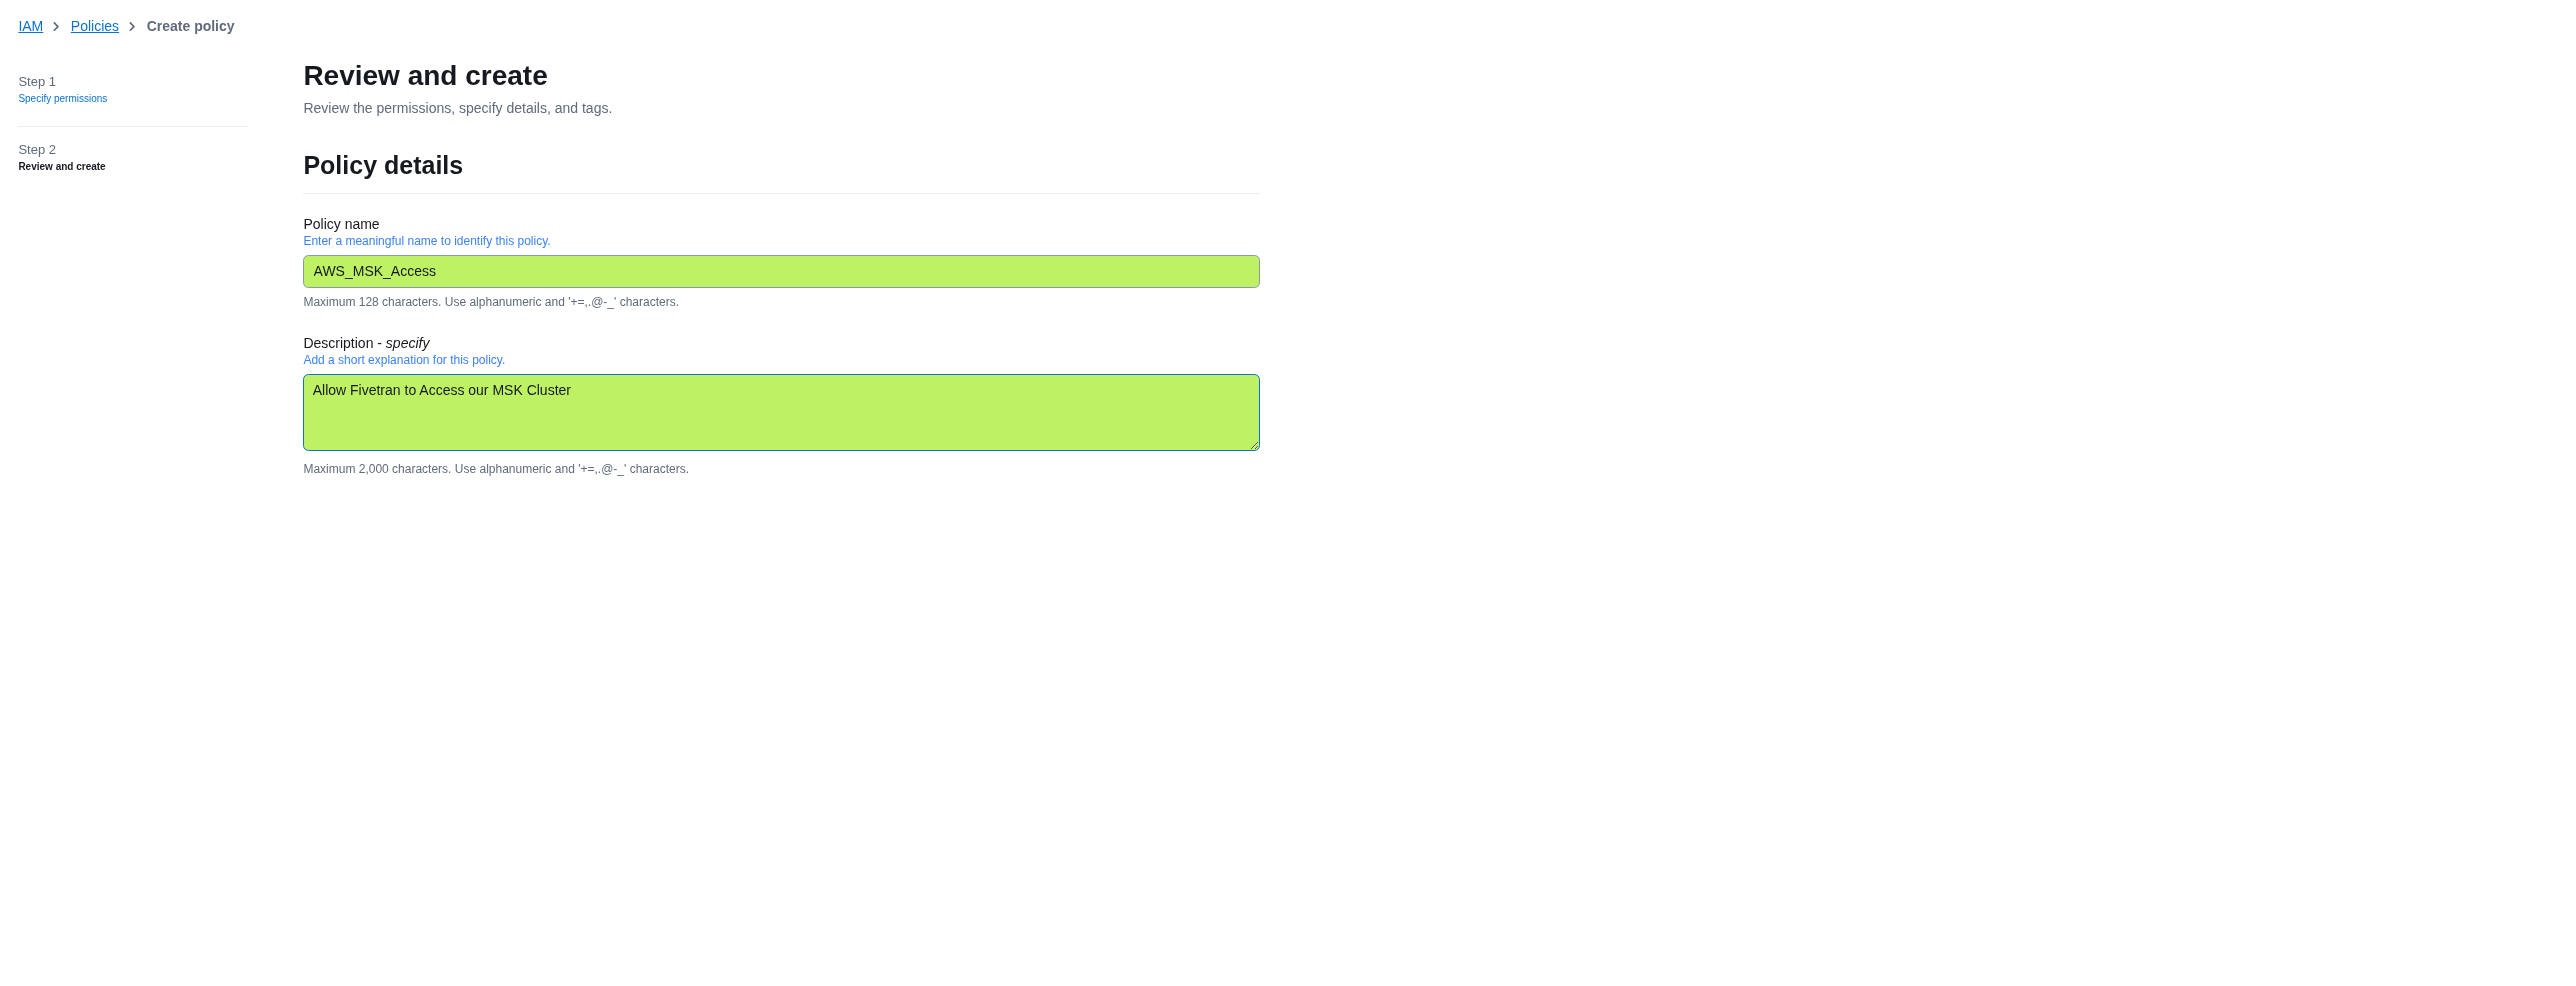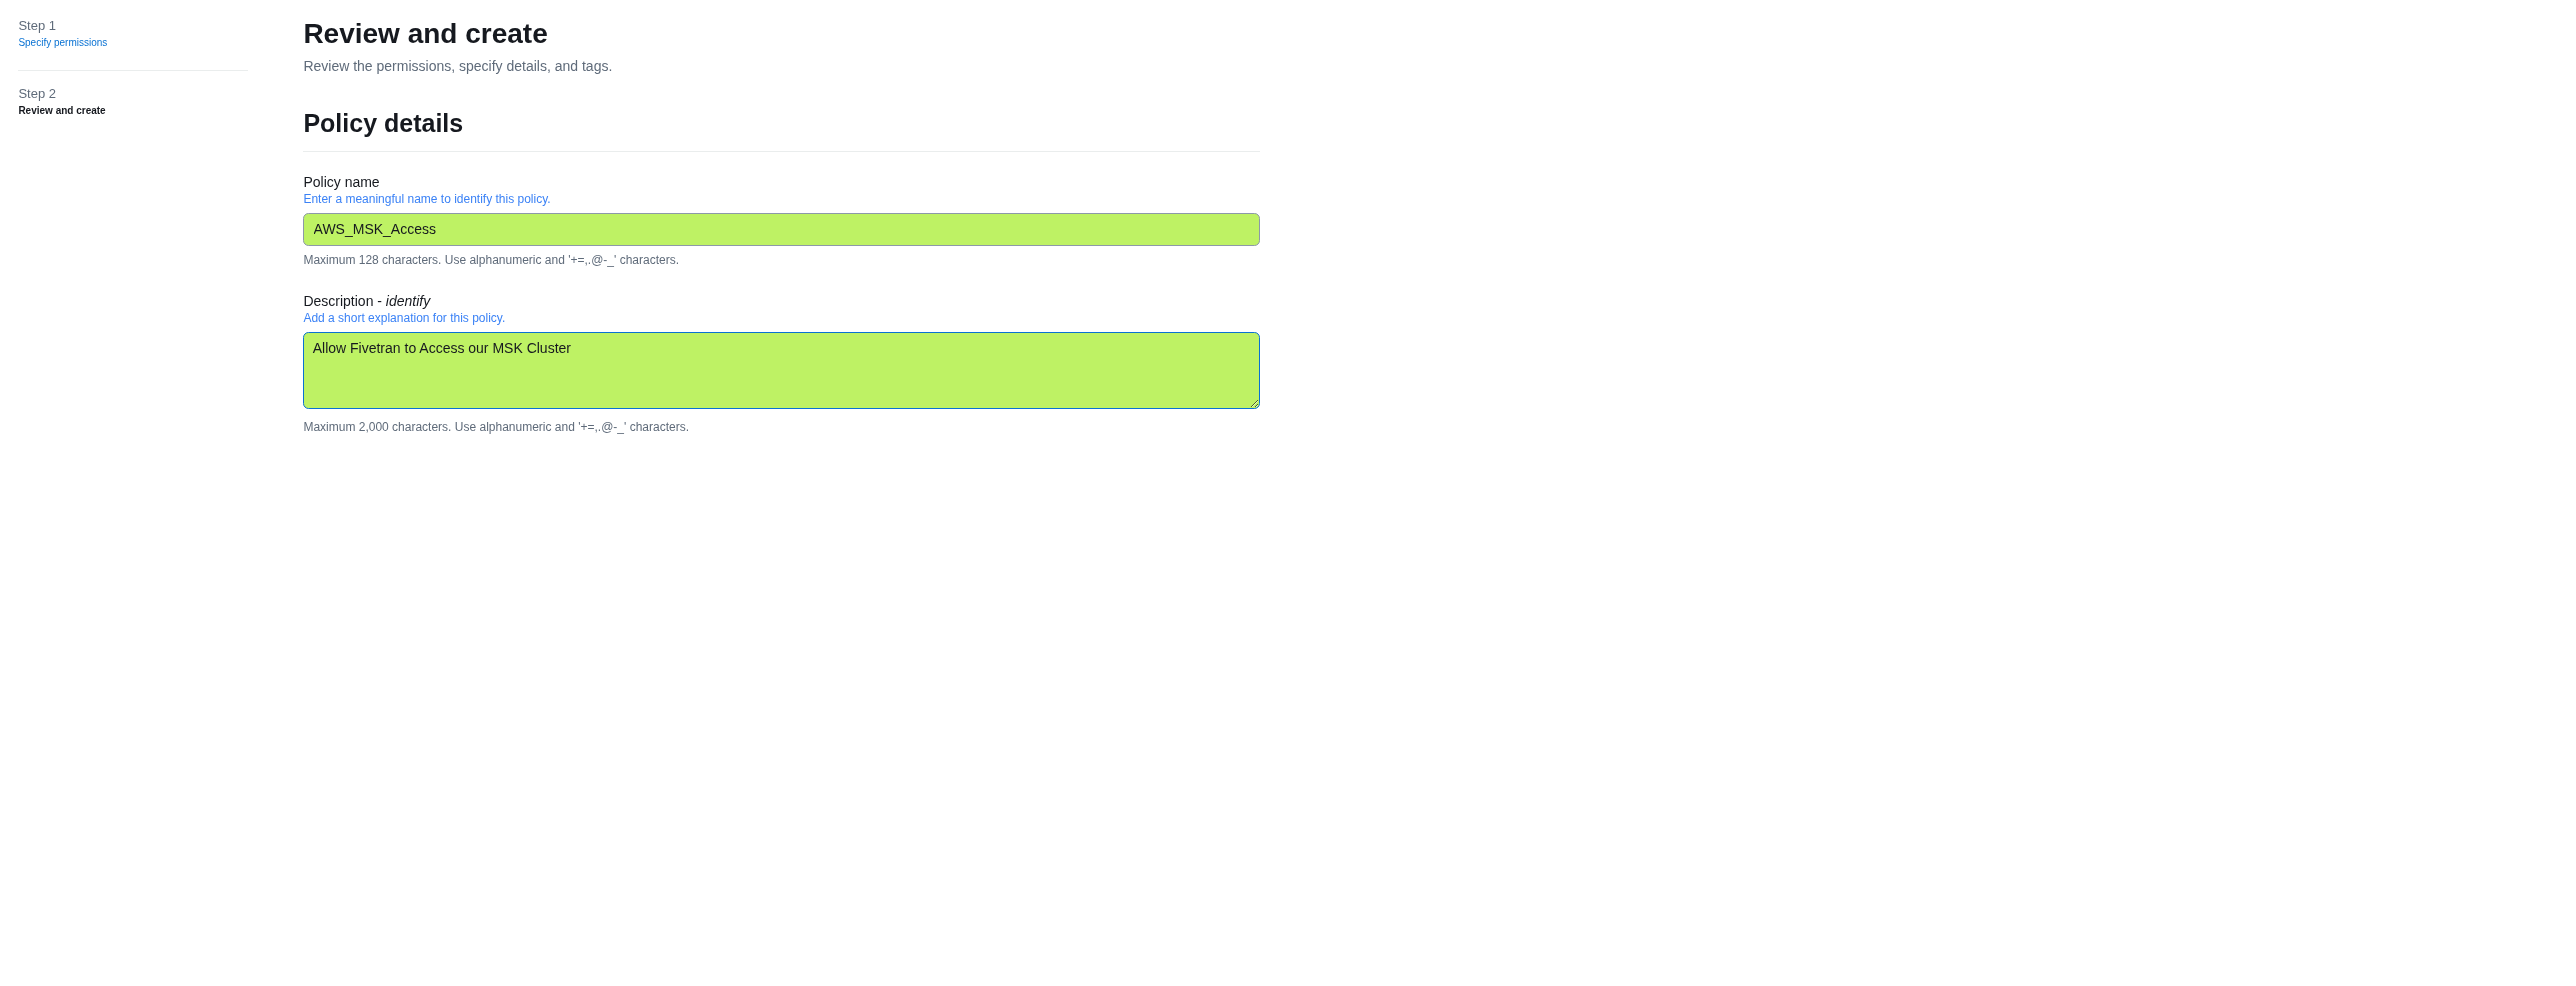--- a/index.html
+++ b/index.html
@@ -34,20 +34,21 @@
   .layout {
     display: flex;
     gap: 55px;
   }
   .sidebar {
     width: 230px;
     flex-shrink: 0;
   }
   .step {
     padding-bottom: 14.7px;
+    margin-top: 14px;
   }
   .step-label {
     color: #5f6b7a;
     font-size: 13px;
     margin-bottom: 3.7px;
   }
   .step-title {
     font-size: 10px;
   }
   .step-title.link {
@@ -124,20 +125,35 @@
     border: 1.8px solid #0972d3;
     outline: none;
     padding: 6.4px 8.3px;
   }
 </style>
 </head>
 <body>
 
 <div class="page">
 
+  <nav class="breadcrumbs">
+    <a href="#">IAM</a>
+    <span class="chevron">
+      <svg width="9.2" height="9.2" viewBox="0 0 10 10">
+          <path d="M2.5 1 L6.5 5 L2.5 9" stroke="#5f6b7a" stroke-width="1.8" fill="none" stroke-linecap="round" stroke-linejoin="round"></path>
+        </svg>
+    </span>
+    <a href="#">Policies</a>
+    <span class="chevron">
+      <svg width="9.2" height="9.2" viewBox="0 0 10 10">
+          <path d="M2.5 1 L6.5 5 L2.5 9" stroke="#5f6b7a" stroke-width="1.8" fill="none" stroke-linecap="round" stroke-linejoin="round"></path>
+        </svg>
+    </span>
+    <span class="current">Create policy</span>
+  </nav>
 
   <div class="layout">
 
     <aside class="sidebar">
       <div class="step">
         <div class="step-label">Step 1</div>
         <div class="step-title link">Specify permissions</div>
       </div>
       <hr class="step-divider">
       <div class="step">
@@ -154,21 +170,21 @@
 
       <div class="field">
         <div class="field-label">Policy name</div>
         <div class="field-help">Enter a meaningful name to identify this policy.</div>
         <input type="text" value="AWS_MSK_Access" style="">
         <div class="field-hint">Maximum 128 characters. Use alphanumeric and '+=,.@-_' characters.</div>
       </div>
 
       <div class="field">
         <div class="field-label">
-          <span>Description - </span><span class="optional">identify</span>
+          <span>Description - </span><span class="optional">specify</span>
         </div>
         <div class="field-help">Add a short explanation for this policy.</div>
         <textarea class="focused" style="">Allow Fivetran to Access our MSK Cluster</textarea>
         <div class="field-hint">Maximum 2,000 characters. Use alphanumeric and '+=,.@-_' characters.</div>
       </div>
 
     </main>
 
   </div>
 </div>

